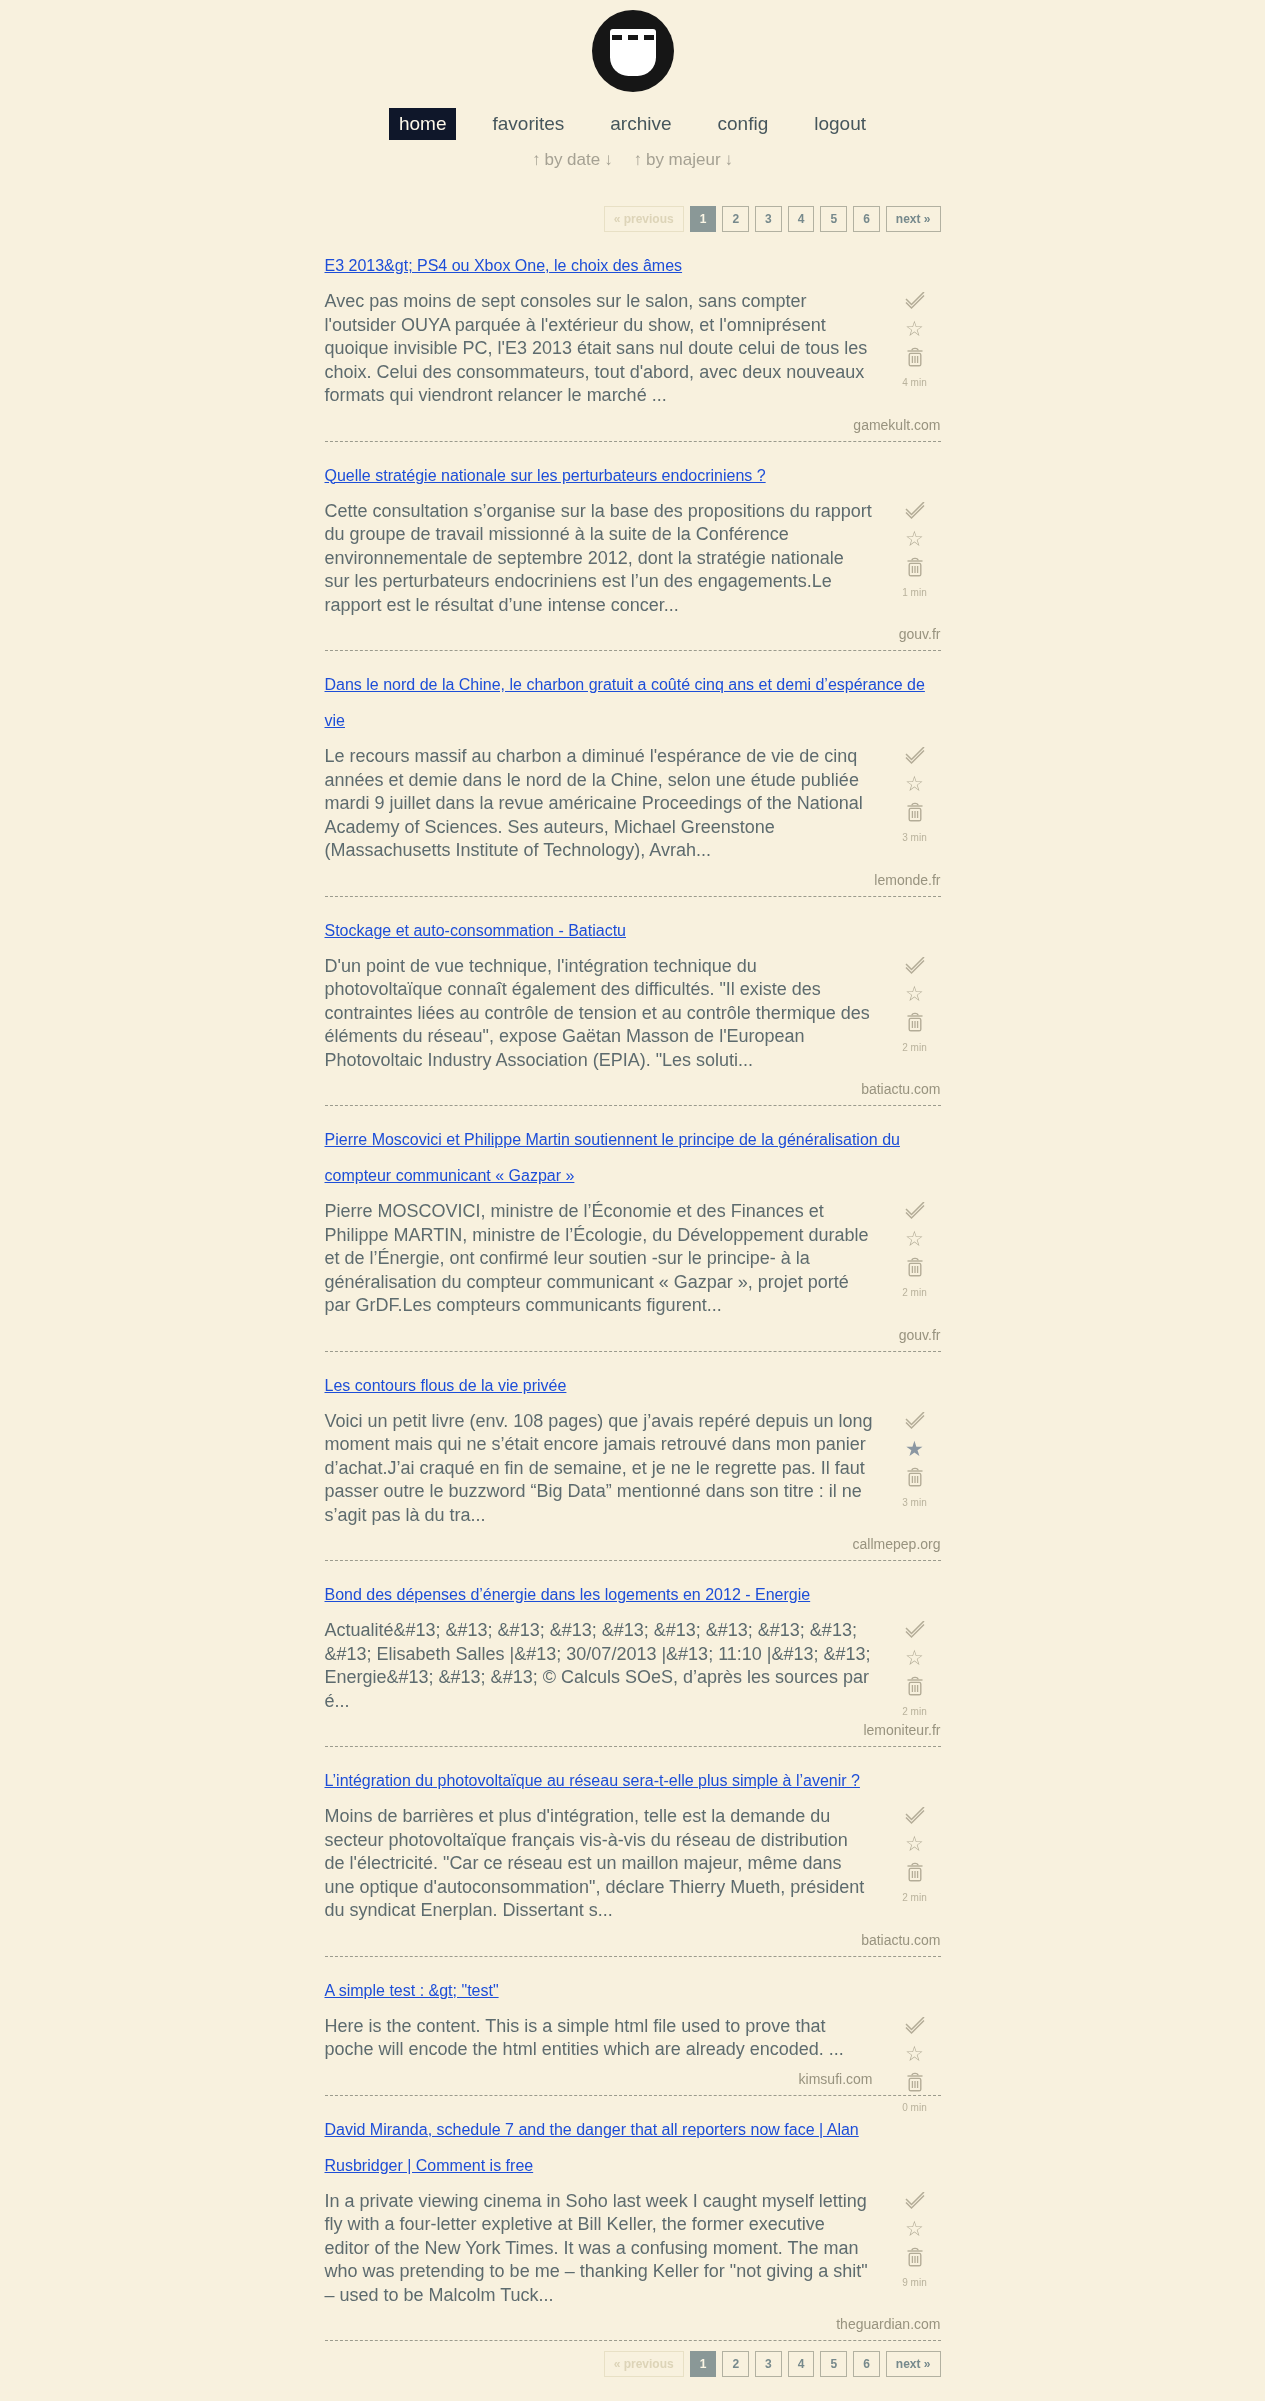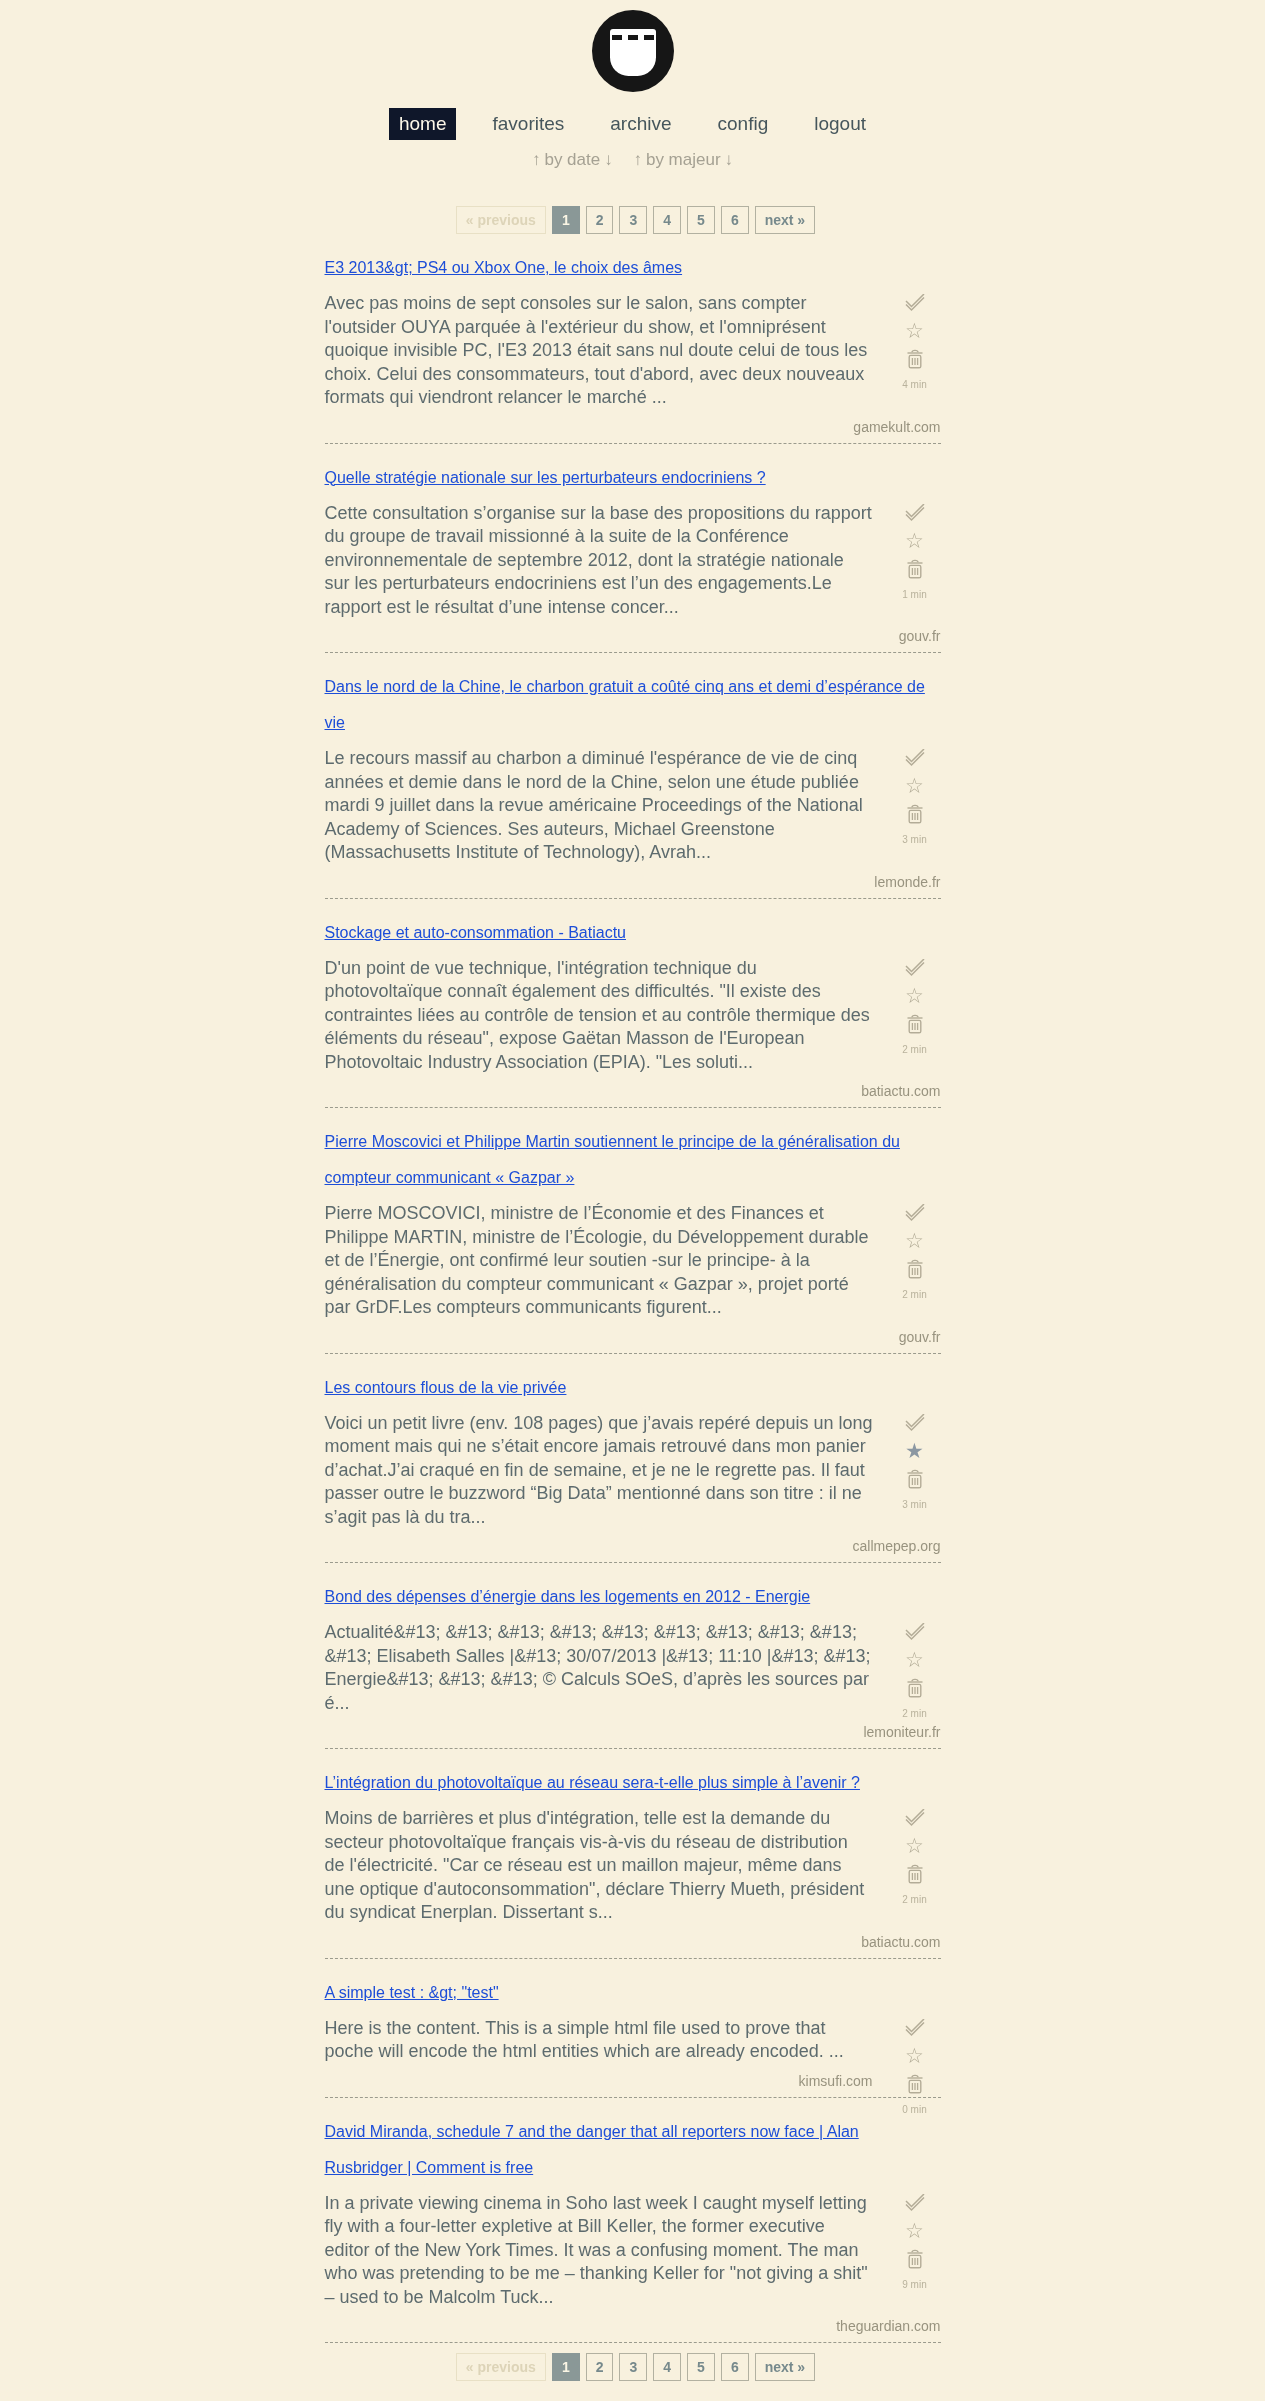--- a/index.html
+++ b/index.html
@@ -36,21 +36,21 @@
   nav.menu a.active { background: #0f172a; color: #fdf8e9; }
 
   .sort { margin-top: 10px; font-size: 17px; color: #a5a193; }
   .sort a { color: #a5a193; text-decoration: none; cursor: pointer; padding: 0 2px; }
   .sort .sort-label { margin: 0 2px; }
   .sort .grp { margin: 0 6px; }
 
   
   #content { width: 616px; margin: 0 auto; }
 
-  .pagination { text-align: center; margin: 36px 0 6px; font-size: 14px; }
+  .pagination { text-align: right; margin: 36px 0 6px; font-size: 12px; }
   .pagination.bottom { margin: 10px 0 0; }
   .page {
     display: inline-block; border: 1px solid #b2b1a1; color: #76898c;
     padding: 5px 9px; margin-left: 6px; font-weight: bold;
     text-decoration: none; cursor: pointer; background: transparent;
   }
   .page.current { background: #8a9897; border-color: #8a9897; color: #fbf6e5; cursor: default; }
   .page.prev.disabled { color: #ddd4b8; border-color: #e8e0c5; cursor: default; }
 
   

